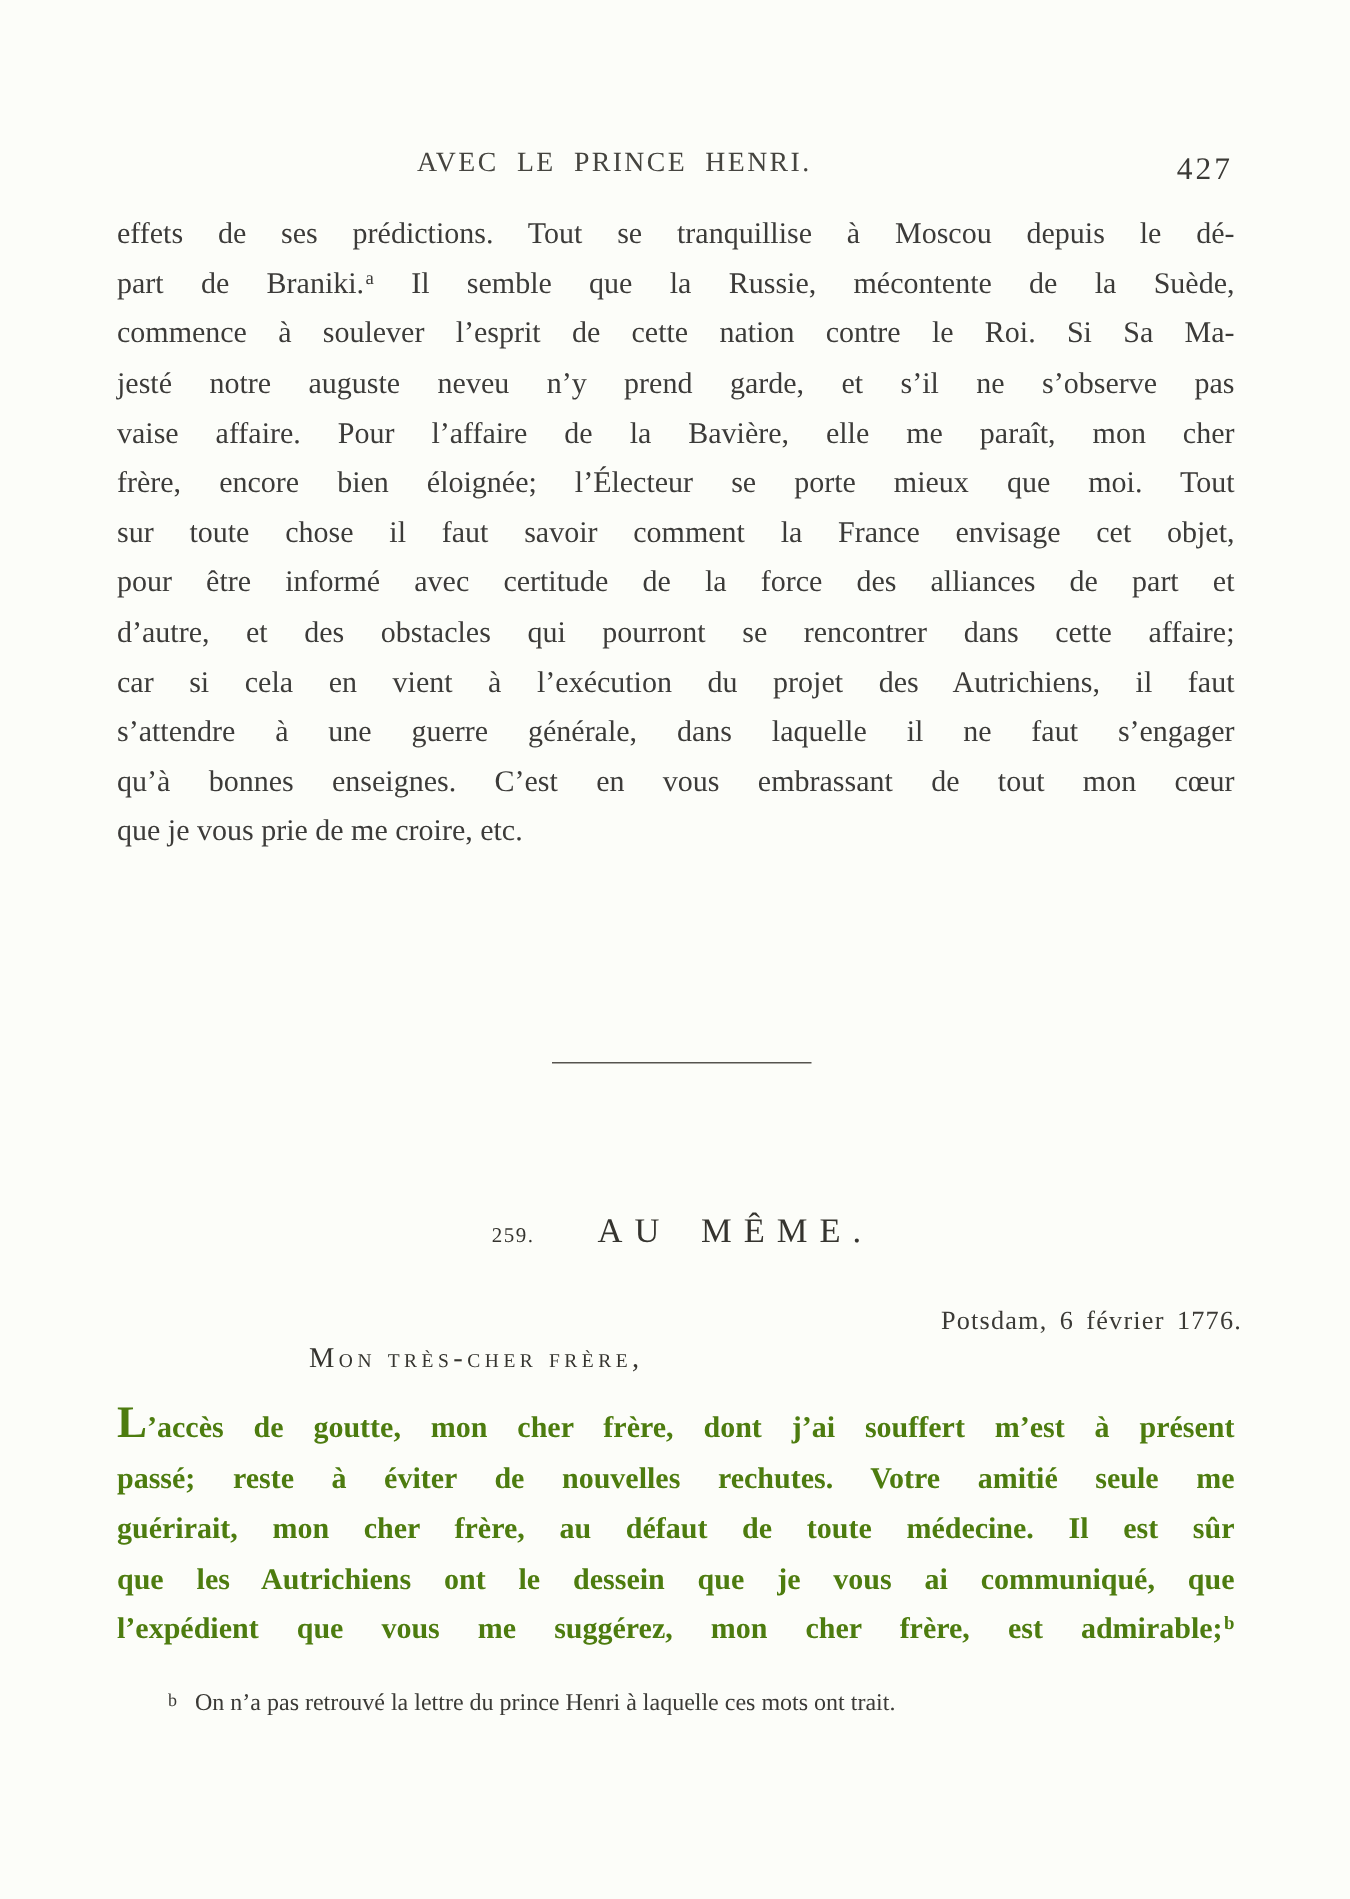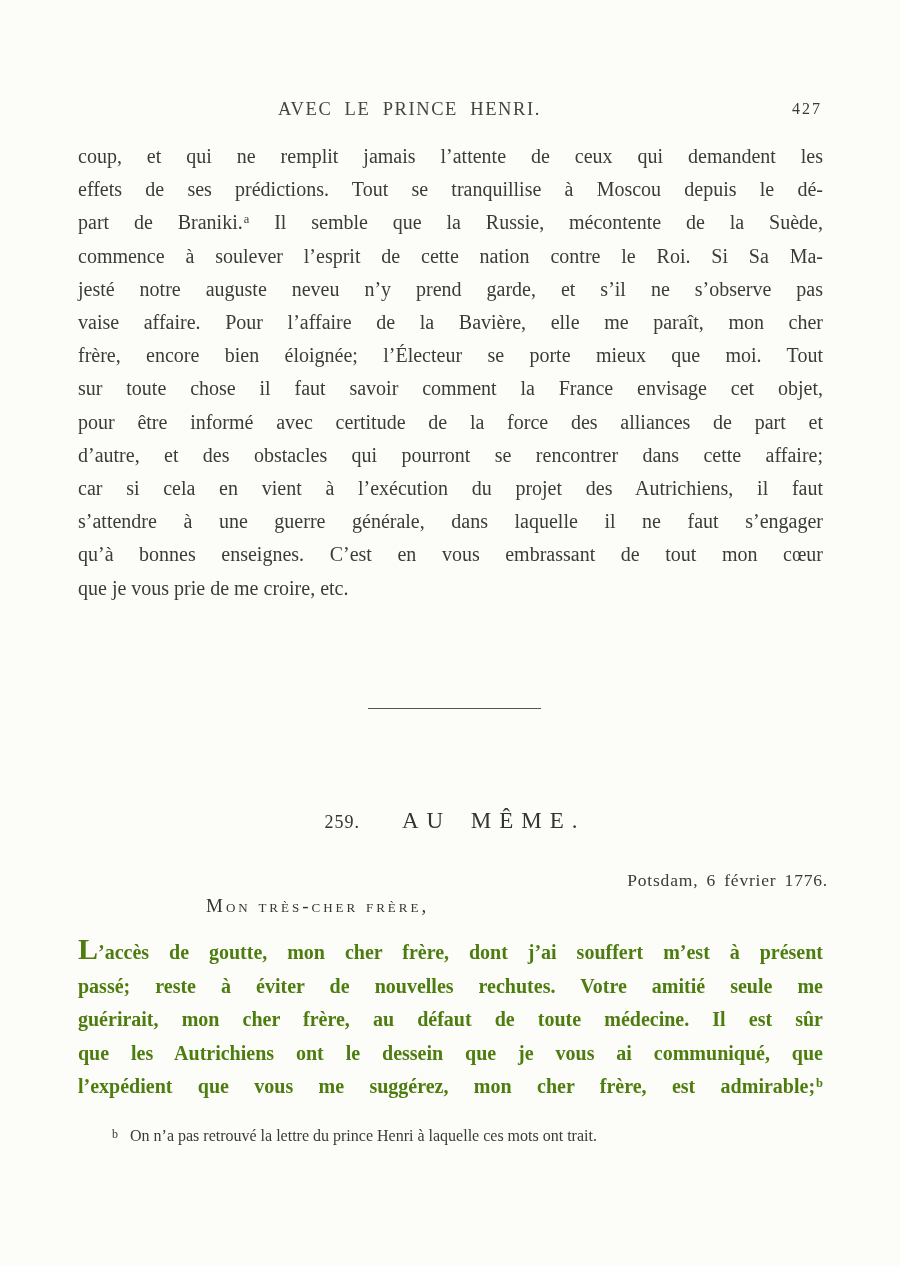--- a/index.html
+++ b/index.html
@@ -20,21 +20,21 @@
     font-size: 18.5px;
     letter-spacing: 1.6px;
     word-spacing: 6px;
     color: #45443f;
     white-space: nowrap;
   }
   .page-number {
     position: absolute;
     top: 100px;
     right: 78px;
-    font-size: 16px;
+    font-size: 21px;
     letter-spacing: 2px;
     color: #3b3a36;
   }
   .para1 {
     position: absolute;
     top: 140px;
     left: 78px;
     width: 745px;
     font-size: 20px;
     line-height: 33.2px;
@@ -73,21 +73,21 @@
   .letter-heading {
     position: absolute;
     top: 808px;
     left: 0;
     width: 910px;
     text-align: center;
     white-space: nowrap;
     color: #35342f;
   }
   .letter-number {
-    font-size: 18px;
+    font-size: 14px;
     letter-spacing: 1px;
     margin-right: 42px;
   }
   .letter-title {
     font-size: 23px;
     letter-spacing: 8px;
     word-spacing: 6px;
     font-weight: 500;
   }
   .dateline {
@@ -126,21 +126,20 @@
 </head>
 <body>
 
 <div class="page">
 
   <div class="running-header-title">AVEC LE PRINCE HENRI.</div>
 
   <div class="page-number">427</div>
 
   <div class="para1">
-      <div class="jline">coup, et qui ne remplit jamais l’attente de ceux qui demandent les</div>
       <div class="jline">effets de ses prédictions.  Tout se tranquillise à Moscou depuis le dé-</div>
       <div class="jline">part de Braniki.<span class="sup-marker">a</span>  Il semble que la Russie, mécontente de la Suède,</div>
       <div class="jline">commence à soulever l’esprit de cette nation contre le Roi.  Si Sa Ma-</div>
       <div class="jline">jesté notre auguste neveu n’y prend garde, et s’il ne s’observe pas</div>
       <div class="jline">vaise affaire.  Pour l’affaire de la Bavière, elle me paraît, mon cher</div>
       <div class="jline">frère, encore bien éloignée; l’Électeur se porte mieux que moi.  Tout</div>
       <div class="jline">sur toute chose il faut savoir comment la France envisage cet objet,</div>
       <div class="jline">pour être informé avec certitude de la force des alliances de part et</div>
       <div class="jline">d’autre, et des obstacles qui pourront se rencontrer dans cette affaire;</div>
       <div class="jline">car si cela en vient à l’exécution du projet des Autrichiens, il faut</div>

